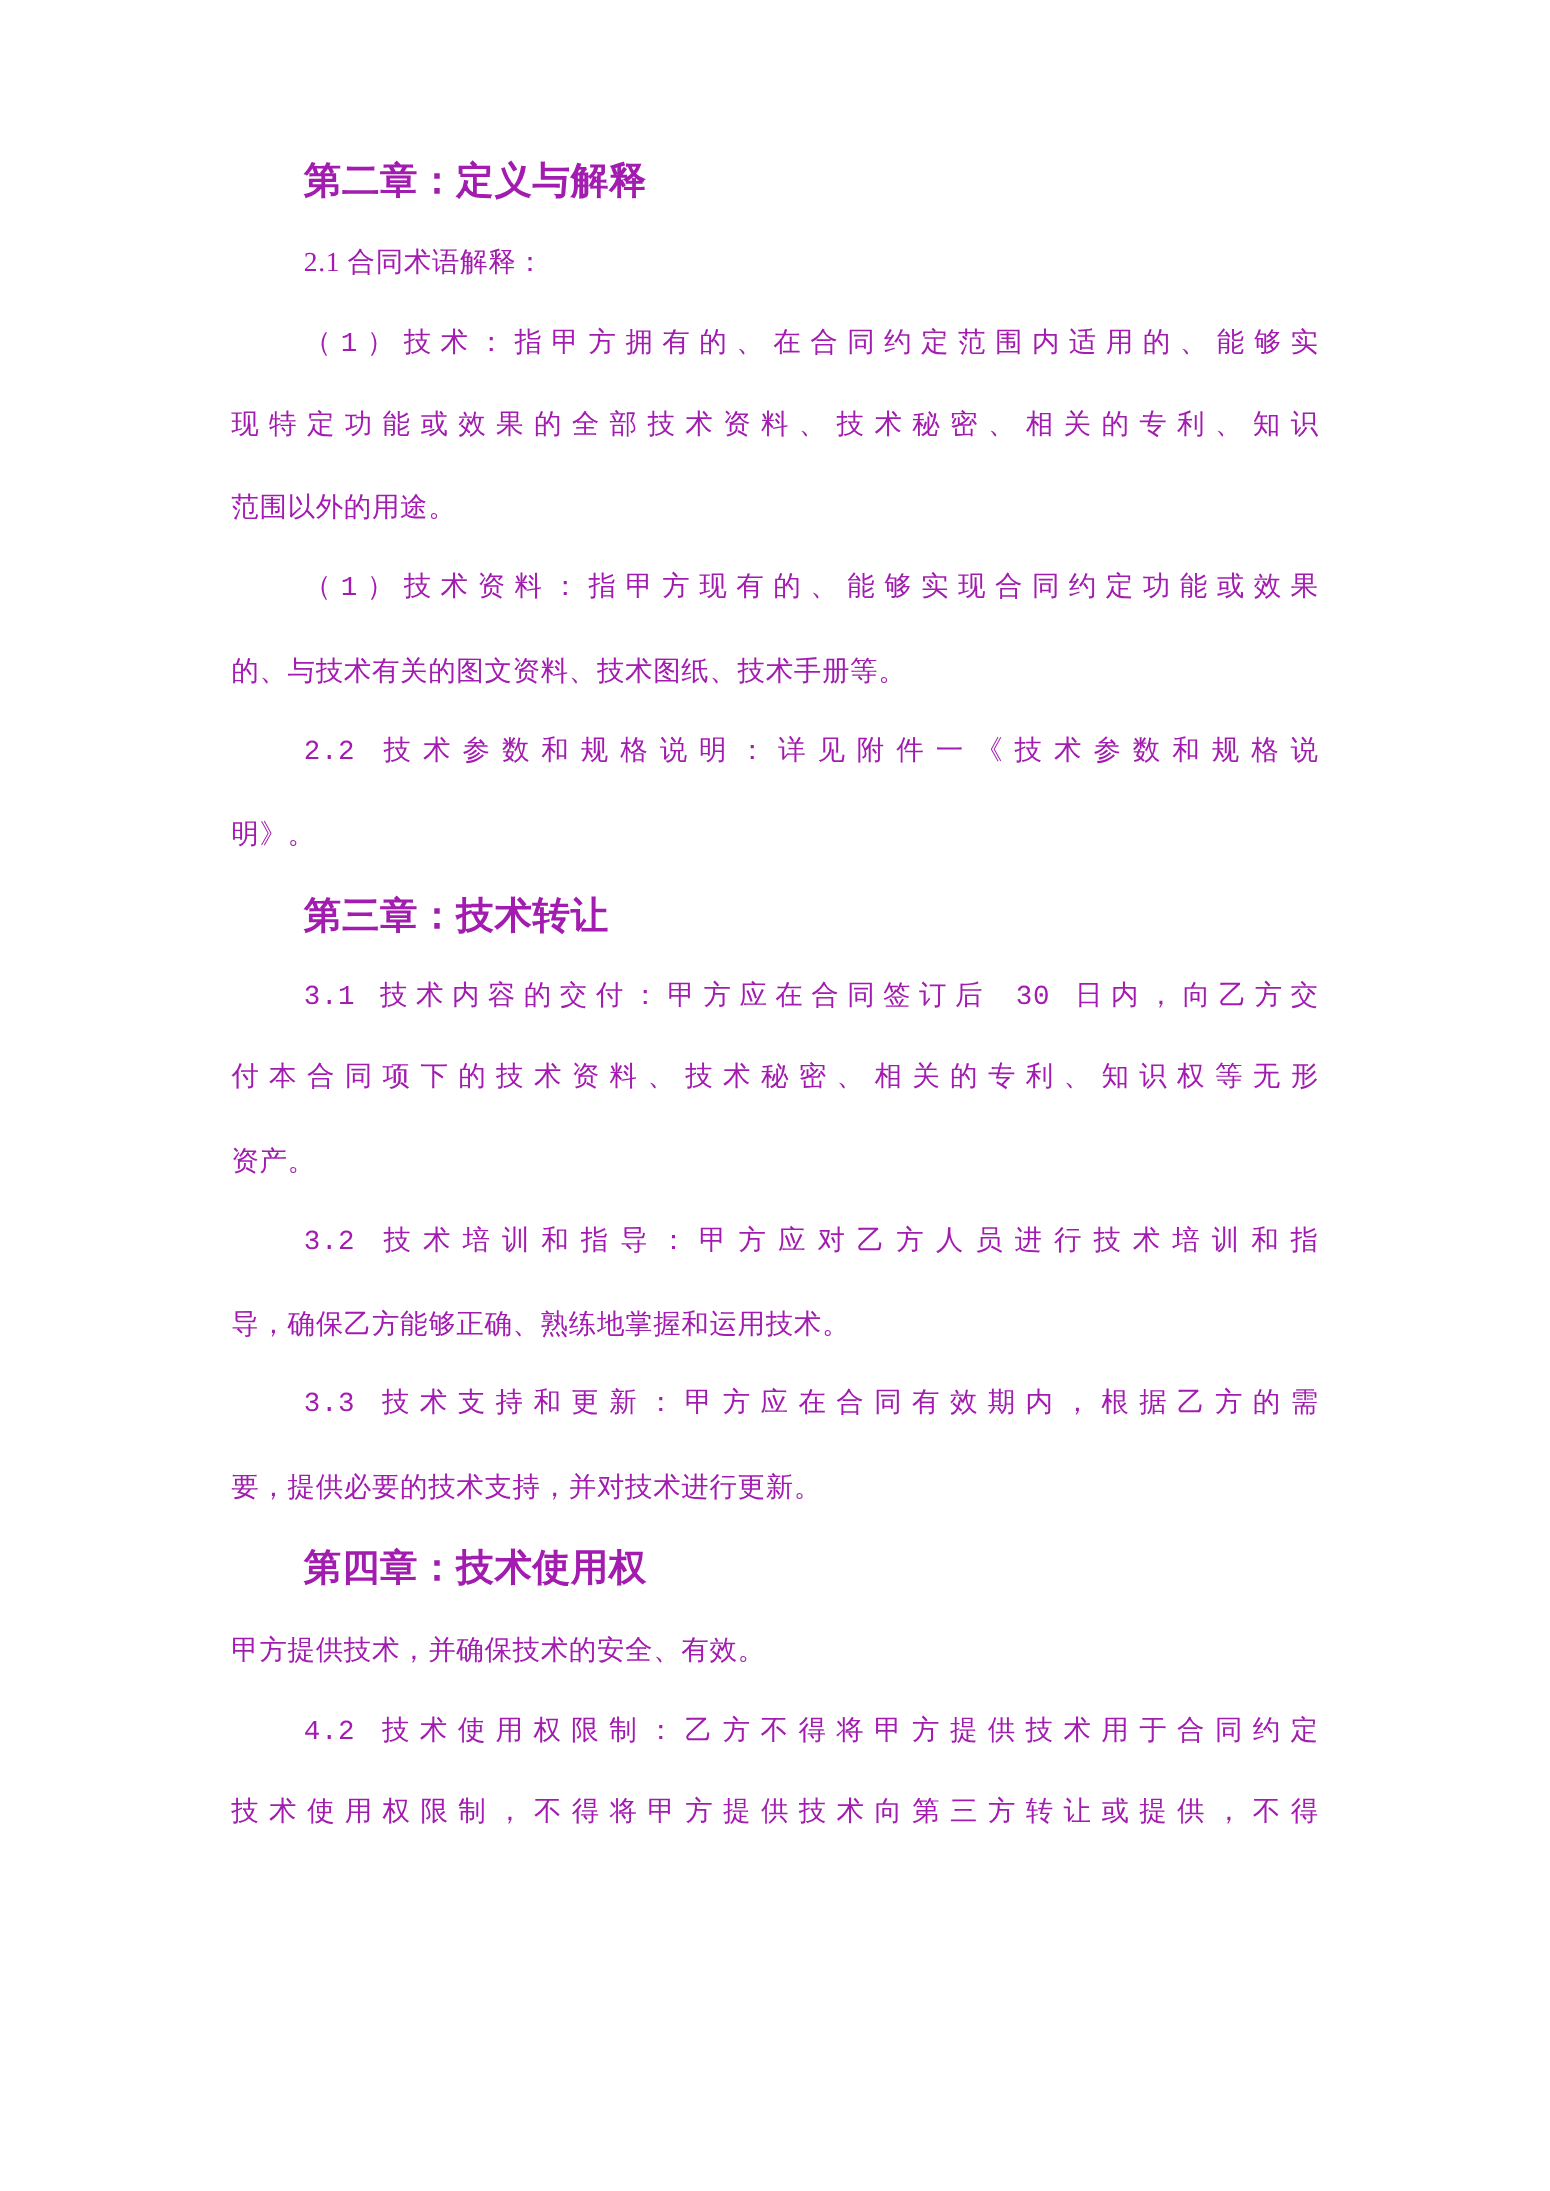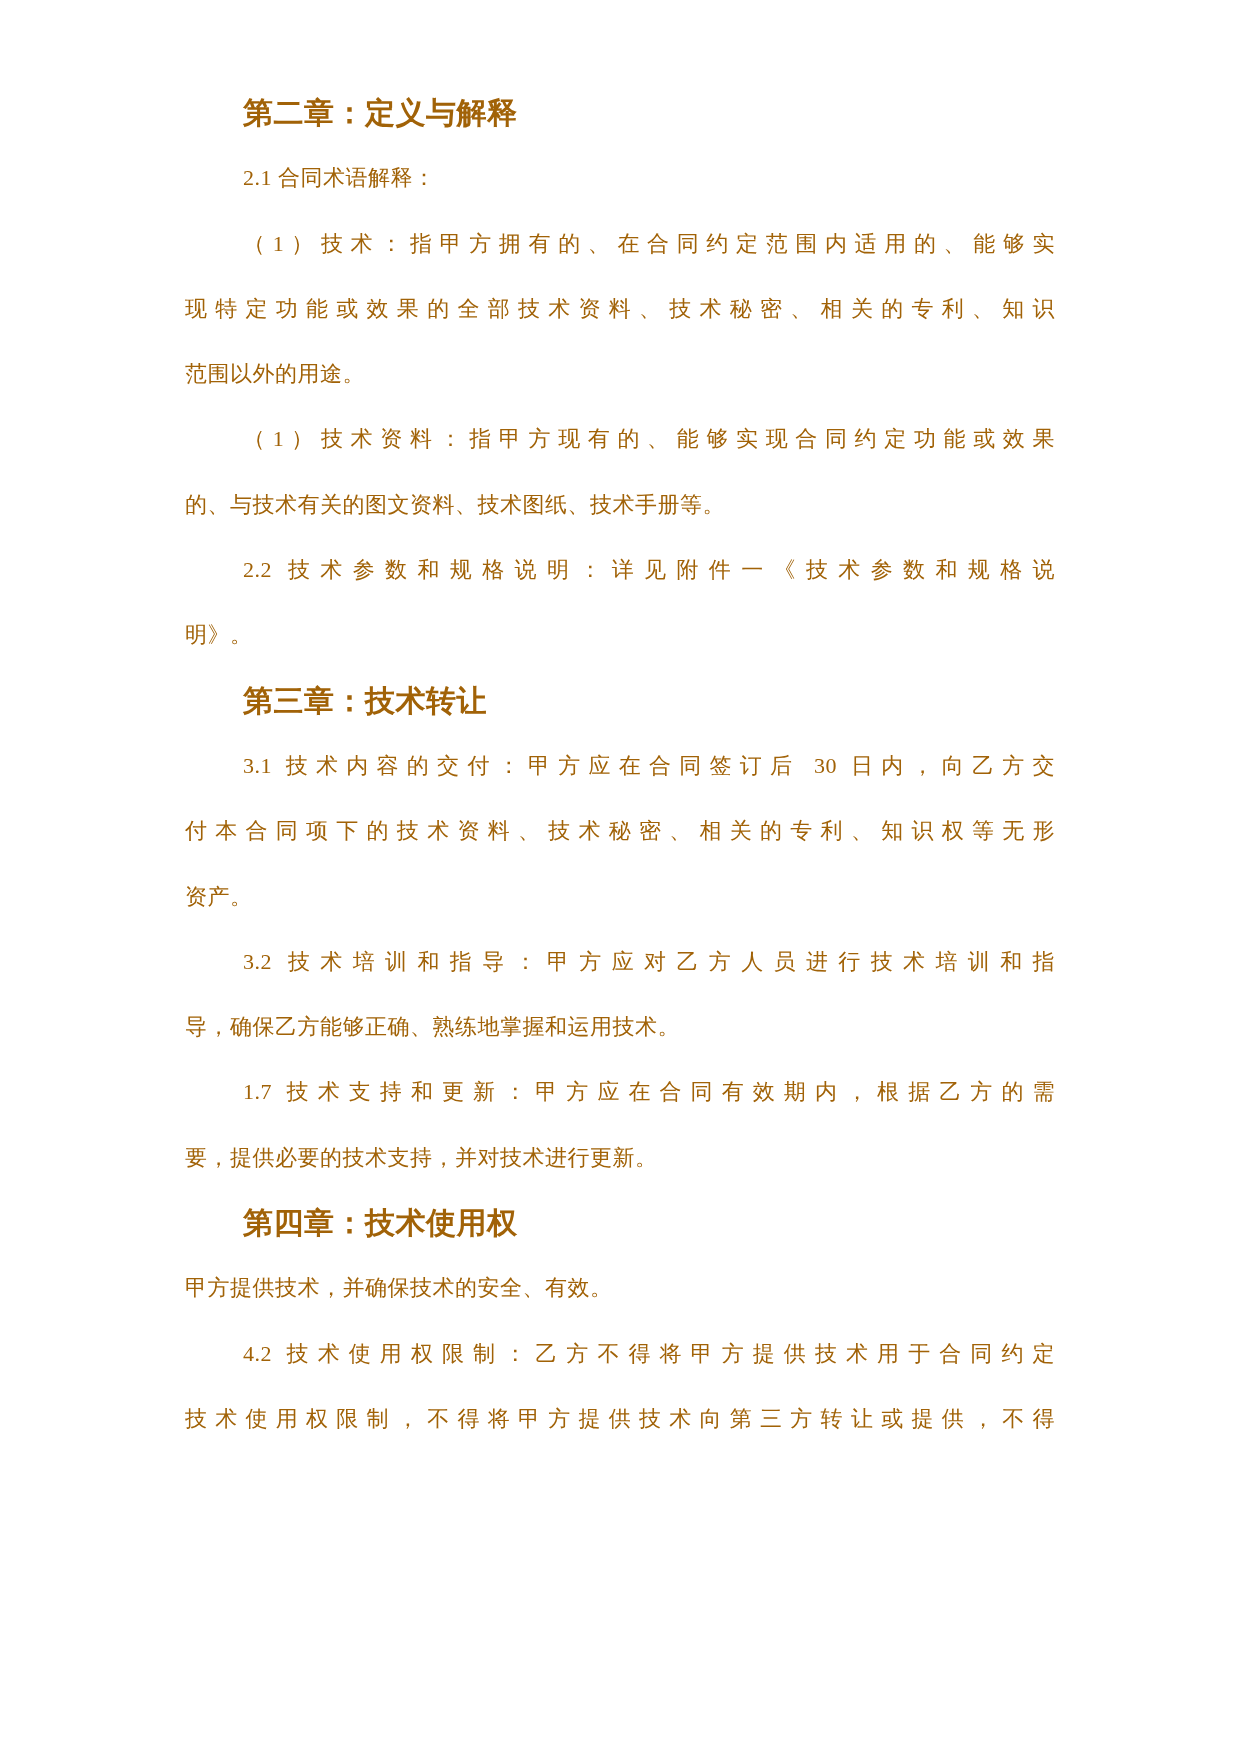--- a/index.html
+++ b/index.html
@@ -9,41 +9,42 @@
   }
   body {
     width: 1240px;
     height: 1753px;
     overflow: hidden;
   }
   .page {
     box-sizing: border-box;
     width: 1240px;
     height: 1261px;
-    padding: 80px 185px 0 185px;
+    padding: 112px 185px 0 185px;
     background: #ffffff;
-    color: #a16207;
+    color: #a21caf;
     font-family: "Liberation Serif", "DejaVu Serif", serif;
   }
   .block {
     margin: 0;
     padding: 0;
   }
   .line {
     font-size: 22px;
     line-height: 65.3px;
     height: 65.3px;
     text-align: justify;
     text-justify: inter-ideograph;
     white-space: normal;
     letter-spacing: 0.5px;
   }
   
   .line.fill {
     text-align-last: justify;
+    font-family: Liberation Mono, monospace;
   }
   
   .line.indent {
     text-indent: 58px;
   }
   
   .block.heading .line {
     font-family: "Liberation Sans", "DejaVu Sans", sans-serif;
     font-weight: bold;
     font-size: 30px;
@@ -80,21 +81,21 @@
       <div class="block paragraph">
         <div class="line indent fill">3.1 技术内容的交付：甲方应在合同签订后 30 日内，向乙方交</div>
         <div class="line fill">付本合同项下的技术资料、技术秘密、相关的专利、知识权等无形</div>
         <div class="line">资产。</div>
       </div>
       <div class="block paragraph">
         <div class="line indent fill">3.2 技术培训和指导：甲方应对乙方人员进行技术培训和指</div>
         <div class="line">导，确保乙方能够正确、熟练地掌握和运用技术。</div>
       </div>
       <div class="block paragraph">
-        <div class="line indent fill">1.7 技术支持和更新：甲方应在合同有效期内，根据乙方的需</div>
+        <div class="line indent fill">3.3 技术支持和更新：甲方应在合同有效期内，根据乙方的需</div>
         <div class="line">要，提供必要的技术支持，并对技术进行更新。</div>
       </div>
       <div class="block heading">
         <div class="line indent">第四章：技术使用权</div>
       </div>
       <div class="block paragraph">
         <div class="line">甲方提供技术，并确保技术的安全、有效。</div>
       </div>
       <div class="block paragraph">
         <div class="line indent fill">4.2 技术使用权限制：乙方不得将甲方提供技术用于合同约定</div>

